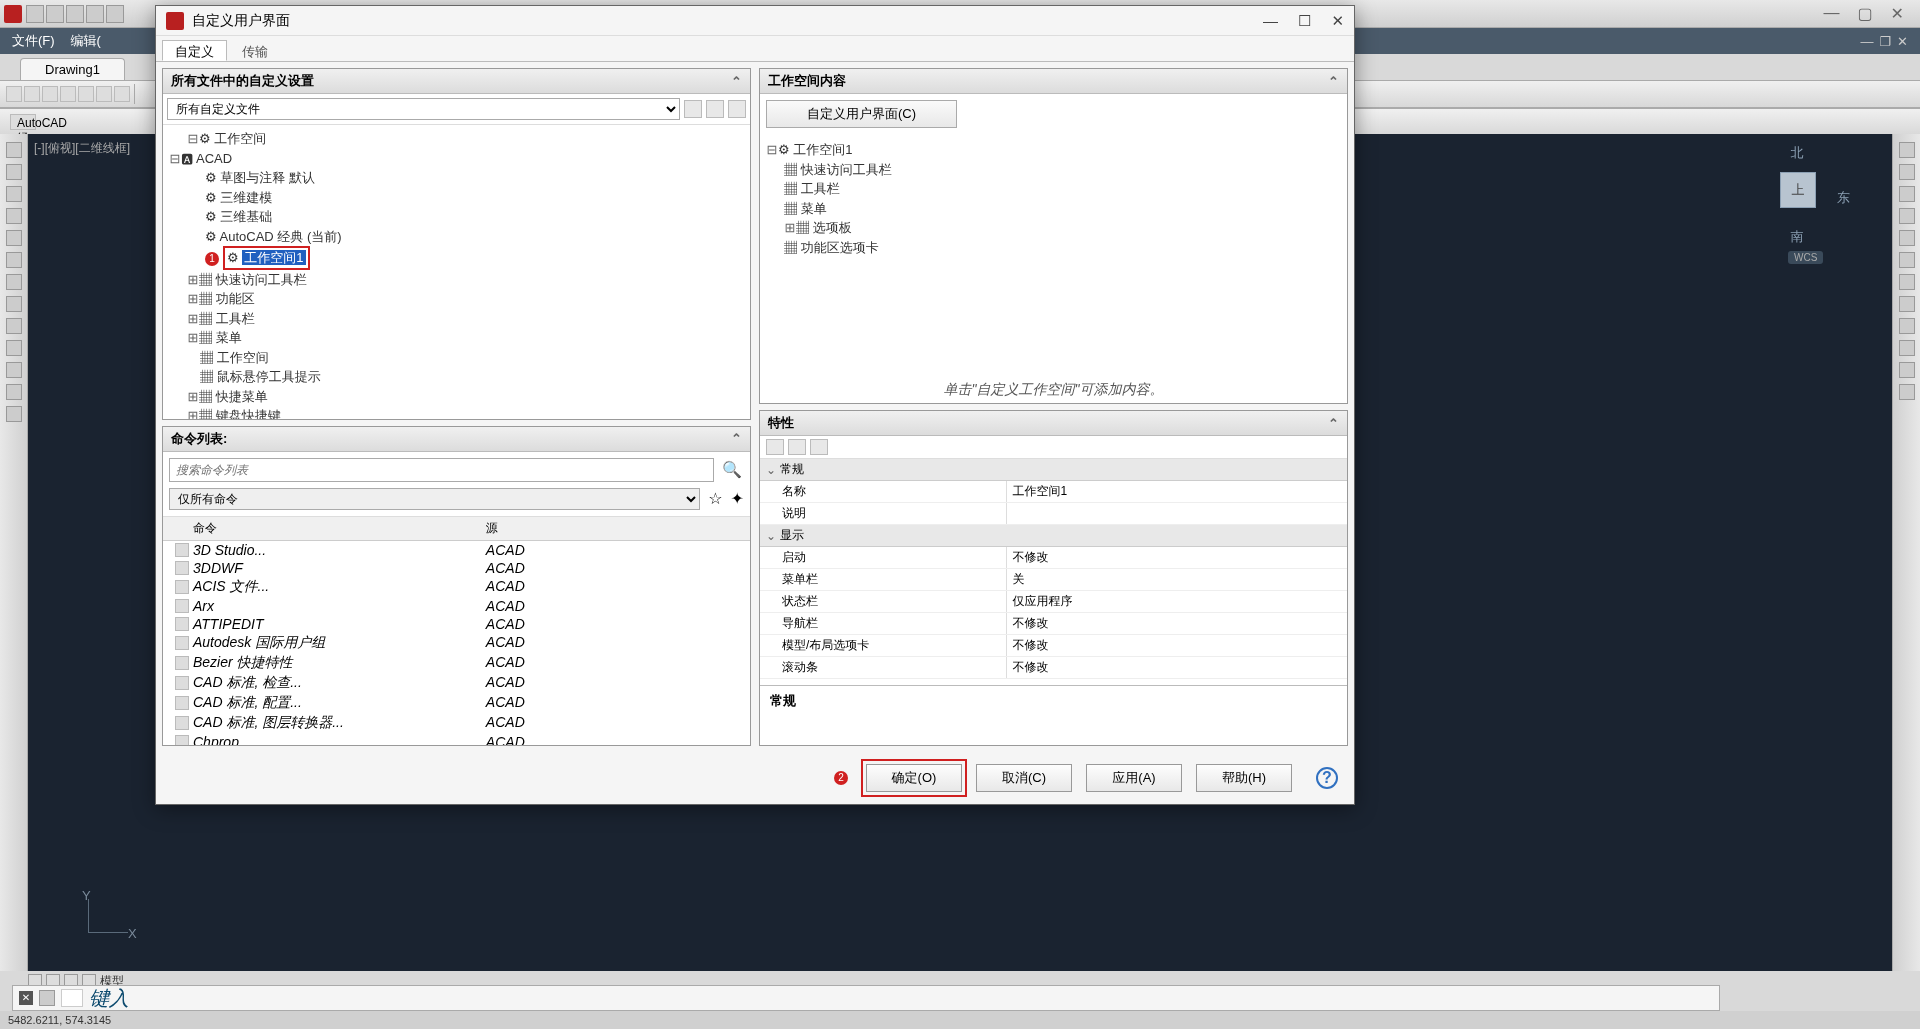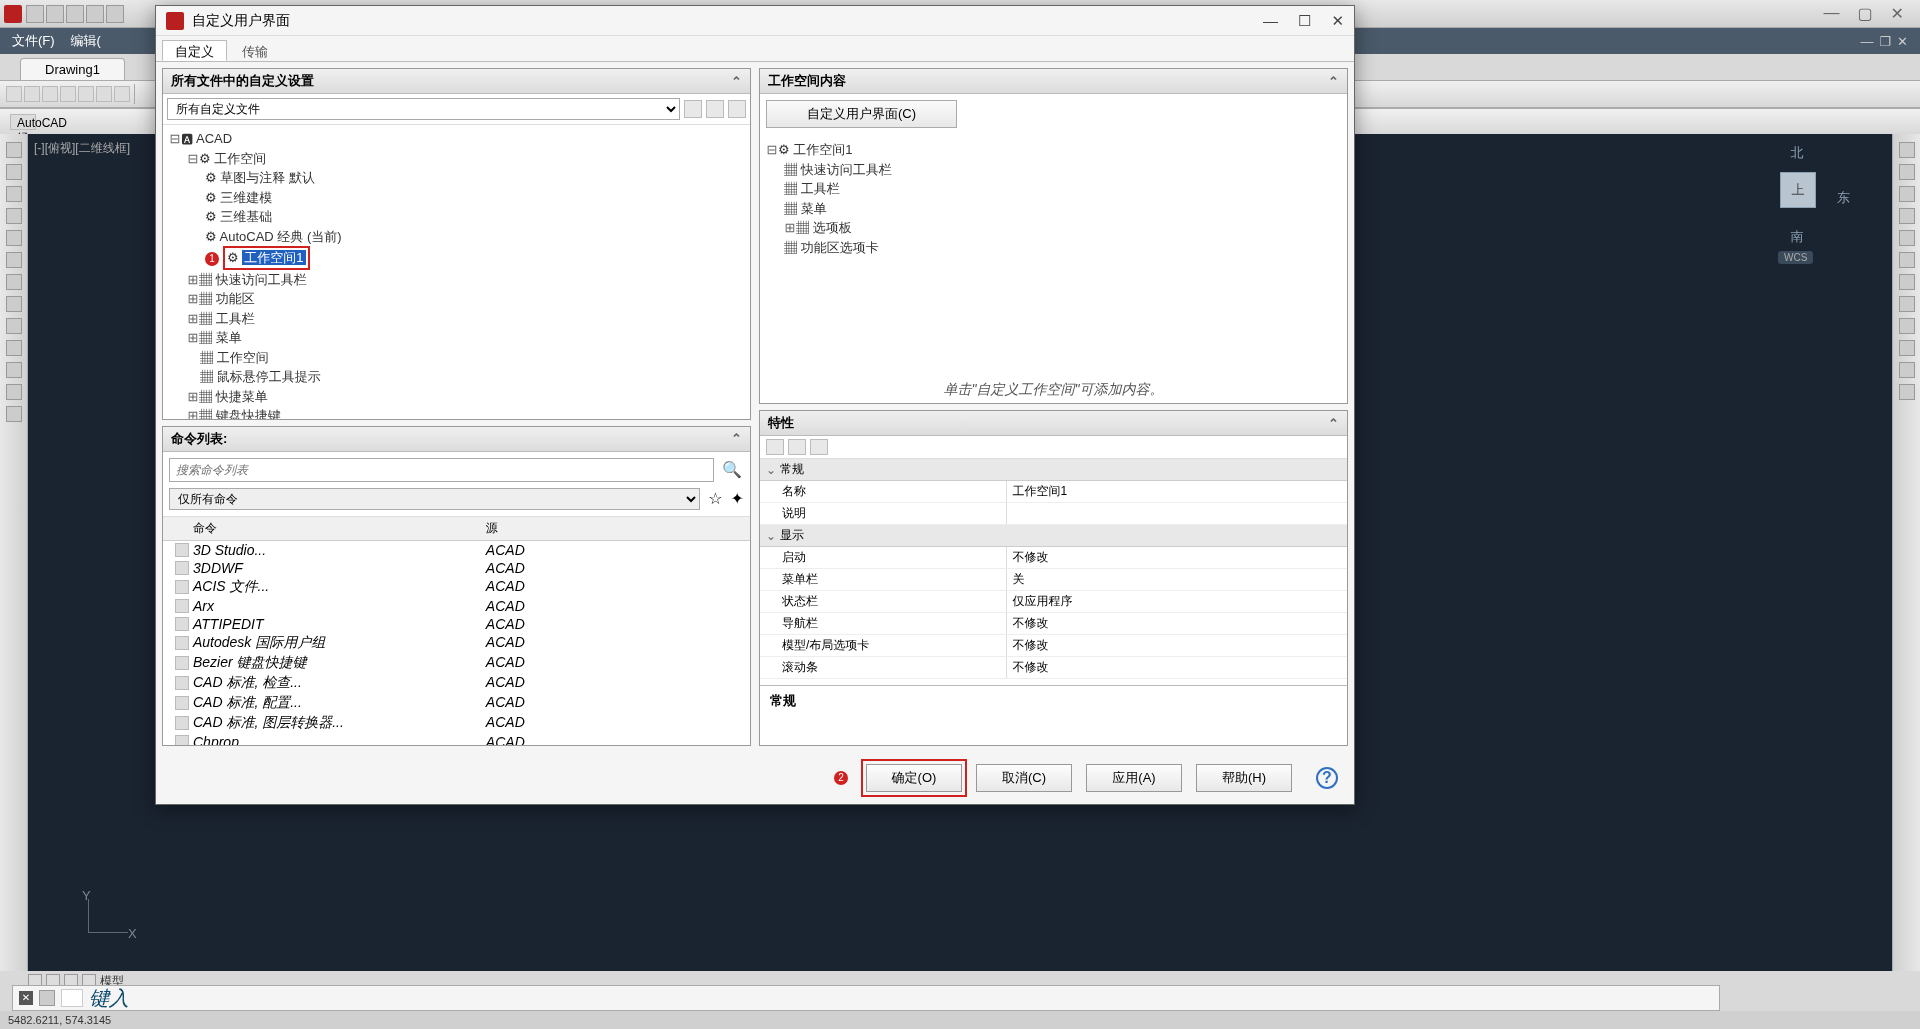--- a/index.html
+++ b/index.html
@@ -24,21 +24,21 @@
 .bg-left-tools { position: absolute; top: 134px; left: 0; width: 28px; bottom: 58px; background: linear-gradient(90deg,#e8e8e8,#d0d0d0); border-right:1px solid #aaa; display:flex; flex-direction:column; align-items:center; gap:6px; padding-top:8px; }
 .bg-left-tools span { width:16px; height:16px; background:#ccc; border:1px solid #999; }
 .bg-right-tools { position: absolute; top: 134px; right: 0; width: 28px; bottom: 58px; background: linear-gradient(90deg,#d0d0d0,#e8e8e8); border-left:1px solid #aaa; display:flex; flex-direction:column; align-items:center; gap:6px; padding-top:8px;}
 .bg-right-tools span { width:16px; height:16px; background:#ccc; border:1px solid #999; }
 .viewport-label { position: absolute; top: 6px; left: 6px; color: #aaa; font-size: 12px; }
 .viewcube { position: absolute; top: 10px; right: 50px; width: 90px; height: 120px; color: #8ca0b4; font-size: 13px; text-align: center; }
 .viewcube .n { position: absolute; top: 0; left: 0; right: 0; }
 .viewcube .e { position: absolute; top: 45px; right: -8px; }
 .viewcube .s { position: absolute; bottom: 18px; left: 0; right: 0; }
 .viewcube .cube { position: absolute; top: 28px; left: 28px; width: 36px; height: 36px; background: #b8c4d0; border: 1px solid #8ca0b4; display:flex; align-items:center; justify-content:center; color:#444;}
-.viewcube .wcs { position: absolute; bottom: 0; left: 26px; background: #3a4a5a; color: #aaa; font-size: 10px; padding: 1px 6px; border-radius: 3px;}
+.viewcube .wcs { position: absolute; bottom: 0; left: 36px; background: #3a4a5a; color: #aaa; font-size: 10px; padding: 1px 6px; border-radius: 3px;}
 .ucs { position: absolute; bottom: 30px; left: 40px; color: #7a8a9a; font-size: 13px; }
 .ucs .y { position: absolute; bottom: 38px; left: 14px; }
 .ucs .x { position: absolute; bottom: 0; left: 60px; }
 .ucs .axis-y { position: absolute; bottom: 8px; left: 20px; width: 1px; height: 34px; background: #5a6a7a; }
 .ucs .axis-x { position: absolute; bottom: 8px; left: 20px; width: 40px; height: 1px; background: #5a6a7a; }
 .bg-bottom-tabs { position: absolute; bottom: 38px; left: 28px; height: 20px; display:flex; align-items:center; gap:4px; color:#333; font-size:12px; }
 .bg-bottom-tabs .navbtn { width:14px; height:14px; background:#ddd; border:1px solid #999; }
 .bg-cmdline { position: absolute; bottom: 18px; left: 12px; right: 200px; height: 26px; background: #f5f5f5; border: 1px solid #aaa; display:flex; align-items:center; padding:0 6px; gap:6px;}
 .bg-cmdline .xbtn { width:14px; height:14px; background:#555; color:#fff; font-size:10px; text-align:center; line-height:14px;}
 .bg-cmdline .wrench { width:16px; height:16px; background:#ccc; border:1px solid #999;}
@@ -229,22 +229,22 @@
           <span>所有文件中的自定义设置</span>
           <span class="collapse">⌃</span>
         </div>
         <div class="panel-toolbar">
           <select><option>所有自定义文件</option></select>
           <span class="tbtn"></span>
           <span class="tbtn"></span>
           <span class="tbtn"></span>
         </div>
         <div class="tree">
+          <div class="tree-node i1"><span class="exp">⊟</span>⚙ <span>工作空间</span></div>
           <div class="tree-node i0"><span class="exp">⊟</span>🅰 <span>ACAD</span></div>
-          <div class="tree-node i1"><span class="exp">⊟</span>⚙ <span>工作空间</span></div>
           <div class="tree-node i2">⚙ <span>草图与注释  默认</span></div>
           <div class="tree-node i2">⚙ <span>三维建模</span></div>
           <div class="tree-node i2">⚙ <span>三维基础</span></div>
           <div class="tree-node i2">⚙ <span>AutoCAD 经典 (当前)</span></div>
           <div class="tree-node i2"><span class="marker">1</span><span class="highlighted-node">⚙ <span class="sel">工作空间1</span></span></div>
           <div class="tree-node i1"><span class="exp">⊞</span>▦ <span>快速访问工具栏</span></div>
           <div class="tree-node i1"><span class="exp">⊞</span>▦ <span>功能区</span></div>
           <div class="tree-node i1"><span class="exp">⊞</span>▦ <span>工具栏</span></div>
           <div class="tree-node i1"><span class="exp">⊞</span>▦ <span>菜单</span></div>
           <div class="tree-node i1">　▦ <span>工作空间</span></div>
@@ -312,21 +312,21 @@
               <div class="cmd-row">
                 <div class="c1">
                   <span class="ci"></span>
                   <span>Autodesk 国际用户组</span>
                 </div>
                 <div class="c2">ACAD</div>
               </div>
               <div class="cmd-row">
                 <div class="c1">
                   <span class="ci"></span>
-                  <span>Bezier 键盘快捷键</span>
+                  <span>Bezier 快捷特性</span>
                 </div>
                 <div class="c2">ACAD</div>
               </div>
               <div class="cmd-row">
                 <div class="c1">
                   <span class="ci"></span>
                   <span>CAD 标准, 检查...</span>
                 </div>
                 <div class="c2">ACAD</div>
               </div>

